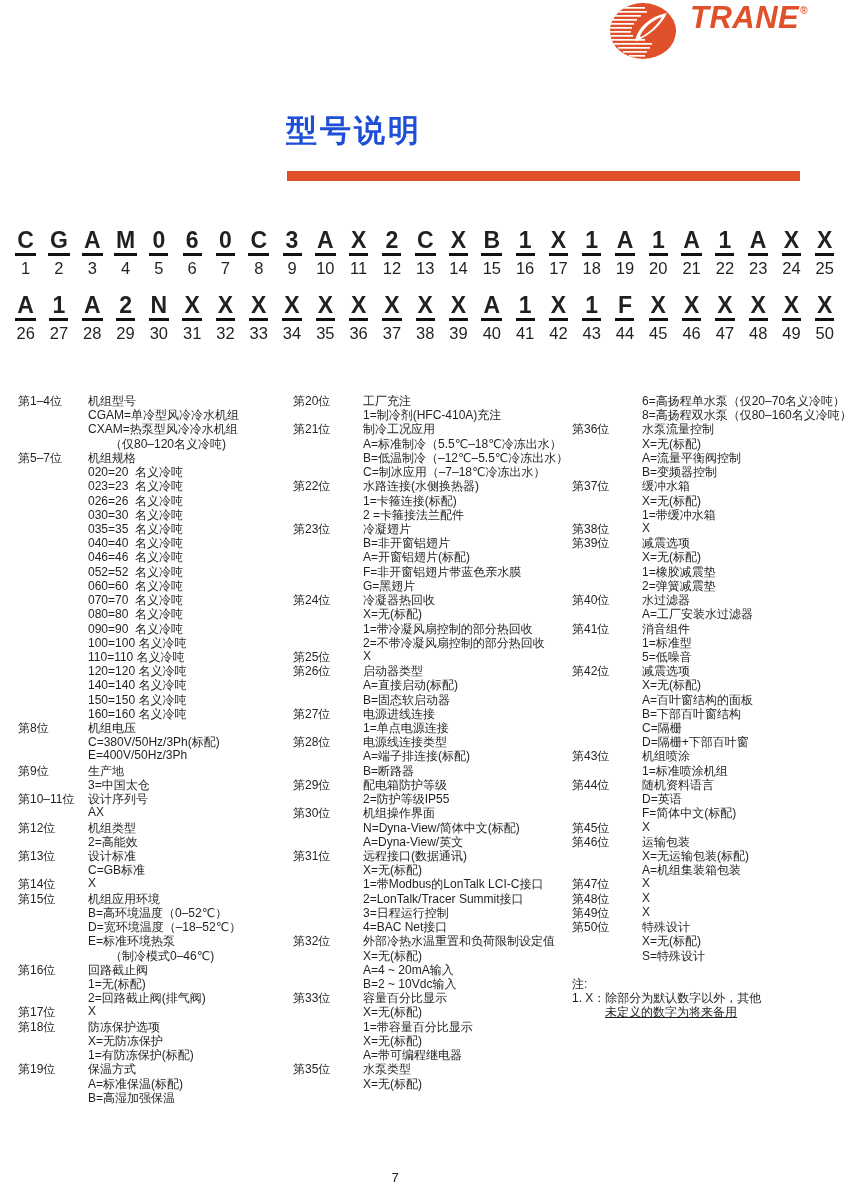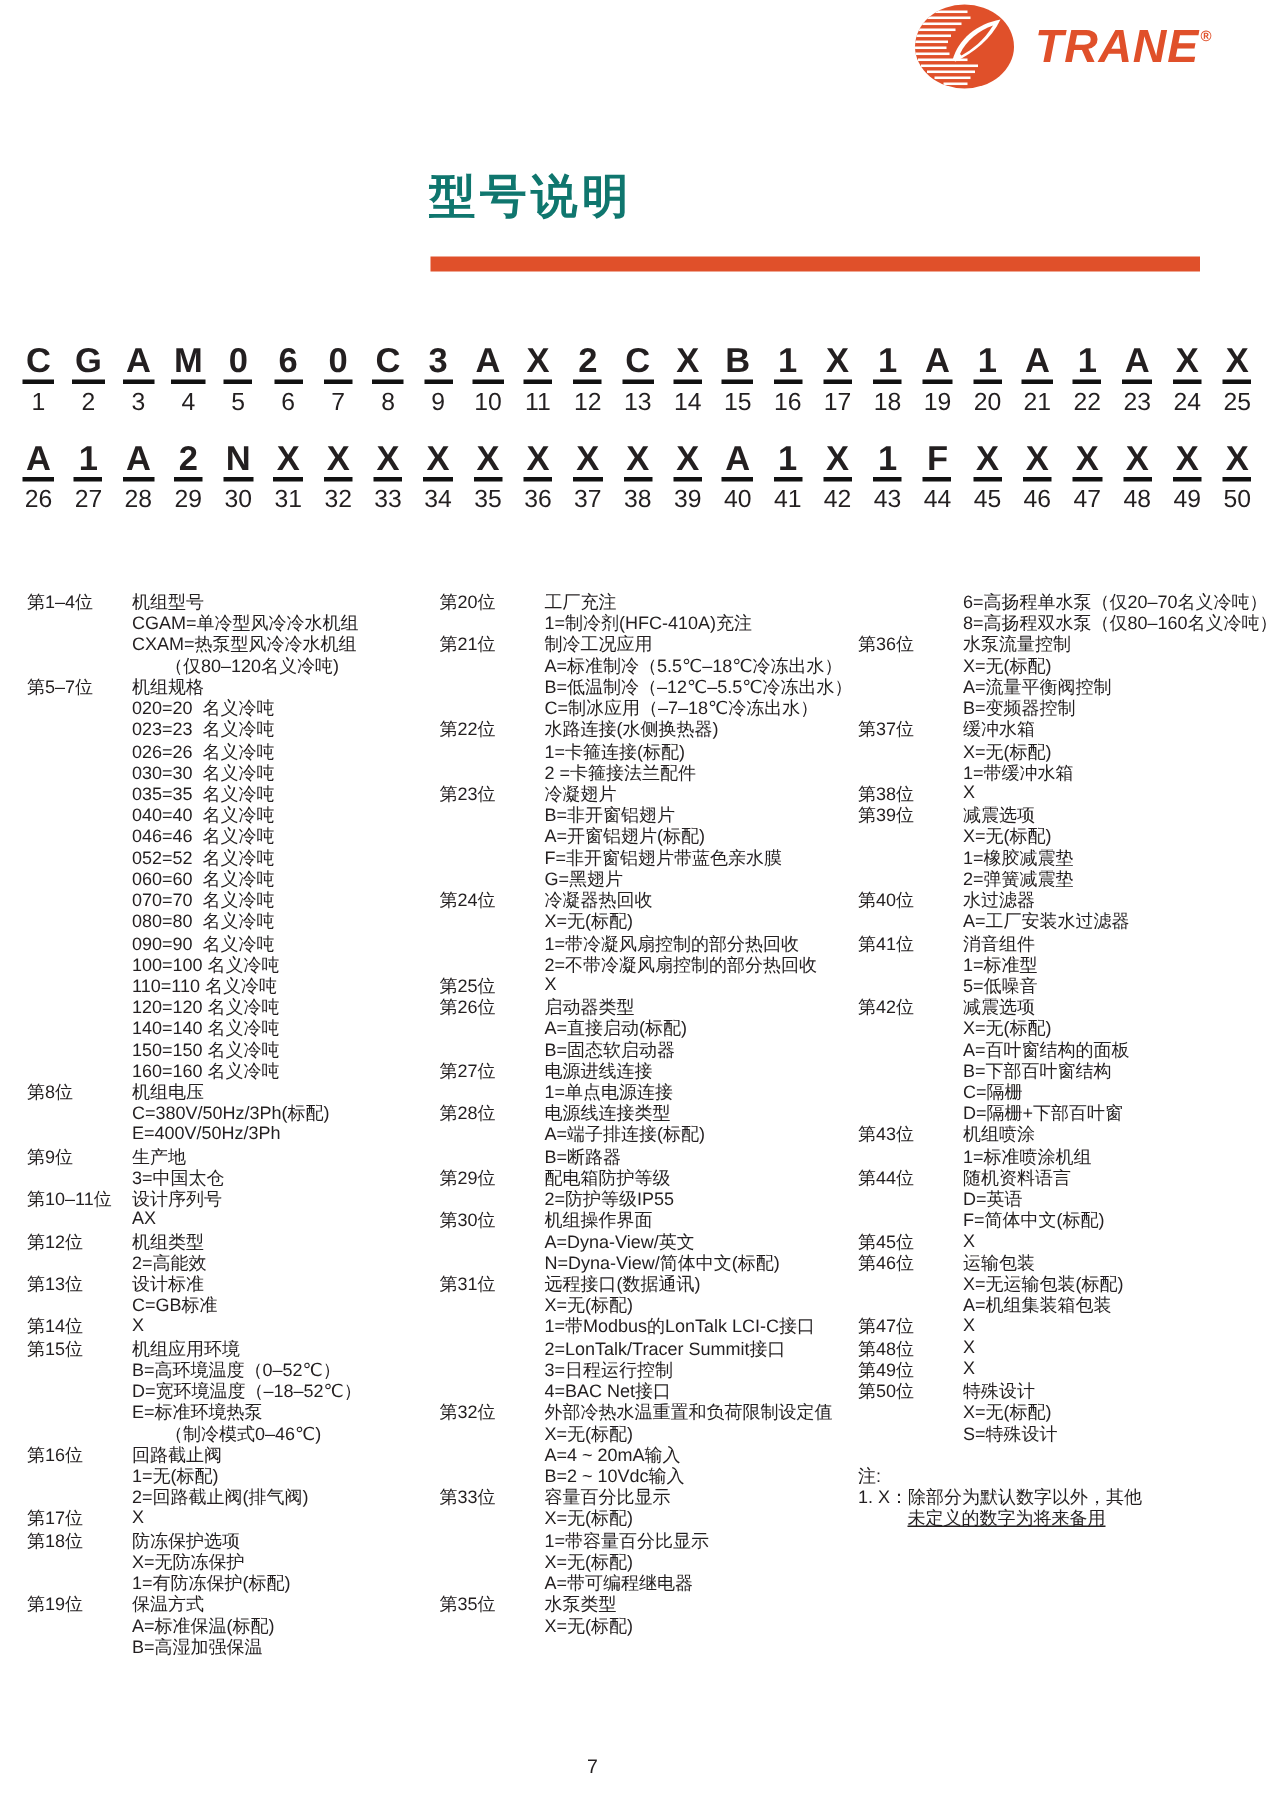--- a/index.html
+++ b/index.html
@@ -5,29 +5,29 @@
   html,body{margin:0;padding:0;}
   body{
     width:850px;height:1196px;position:relative;background:#ffffff;
     font-family:"Liberation Sans","DejaVu Sans",sans-serif;
     color:#231F20;overflow:hidden;
   }
   
   .logo{position:absolute;left:609px;top:2px;display:flex;align-items:flex-start;}
   .logo-mark{display:block;}
   .wordmark{
-    margin-left:13px;margin-top:13px;
+    margin-left:13px;
     font-size:31px;font-weight:bold;font-style:italic;
     color:#E0502A;letter-spacing:0.5px;line-height:1;white-space:nowrap;
   }
   .wordmark sup{font-size:10px;font-style:normal;vertical-align:14px;margin-left:1px;}
   
   .page-title{
     position:absolute;left:286px;top:110px;
-    font-size:31px;font-weight:600;letter-spacing:3px;color:#0f766e;
+    font-size:31px;font-weight:600;letter-spacing:3px;color:#1d4ed8;
   }
   .title-rule{
     position:absolute;left:287px;top:171px;width:513px;height:10px;
     background:#E0502A;
   }
   
   .code-block{position:absolute;left:9px;top:229px;width:834px;}
   .code-row{display:flex;}
   .code-row + .code-row{margin-top:17px;}
   .code-cell{width:33.3px;text-align:center;flex:0 0 auto;}
@@ -218,22 +218,22 @@
     <div class="line"><span class="lbl"></span><span class="txt">A=直接启动(标配)</span></div>
     <div class="line"><span class="lbl"></span><span class="txt">B=固态软启动器</span></div>
     <div class="line"><span class="lbl">第27位</span><span class="txt">电源进线连接</span></div>
     <div class="line"><span class="lbl"></span><span class="txt">1=单点电源连接</span></div>
     <div class="line"><span class="lbl">第28位</span><span class="txt">电源线连接类型</span></div>
     <div class="line"><span class="lbl"></span><span class="txt">A=端子排连接(标配)</span></div>
     <div class="line"><span class="lbl"></span><span class="txt">B=断路器</span></div>
     <div class="line"><span class="lbl">第29位</span><span class="txt">配电箱防护等级</span></div>
     <div class="line"><span class="lbl"></span><span class="txt">2=防护等级IP55</span></div>
     <div class="line"><span class="lbl">第30位</span><span class="txt">机组操作界面</span></div>
+    <div class="line"><span class="lbl"></span><span class="txt">N=Dyna-View/简体中文(标配)</span></div>
     <div class="line"><span class="lbl"></span><span class="txt">A=Dyna-View/英文</span></div>
-    <div class="line"><span class="lbl"></span><span class="txt">N=Dyna-View/简体中文(标配)</span></div>
     <div class="line"><span class="lbl">第31位</span><span class="txt">远程接口(数据通讯)</span></div>
     <div class="line"><span class="lbl"></span><span class="txt">X=无(标配)</span></div>
     <div class="line"><span class="lbl"></span><span class="txt">1=带Modbus的LonTalk LCI-C接口</span></div>
     <div class="line"><span class="lbl"></span><span class="txt">2=LonTalk/Tracer Summit接口</span></div>
     <div class="line"><span class="lbl"></span><span class="txt">3=日程运行控制</span></div>
     <div class="line"><span class="lbl"></span><span class="txt">4=BAC Net接口</span></div>
     <div class="line"><span class="lbl">第32位</span><span class="txt">外部冷热水温重置和负荷限制设定值</span></div>
     <div class="line"><span class="lbl"></span><span class="txt">X=无(标配)</span></div>
     <div class="line"><span class="lbl"></span><span class="txt">A=4 ~ 20mA输入</span></div>
     <div class="line"><span class="lbl"></span><span class="txt">B=2 ~ 10Vdc输入</span></div>

